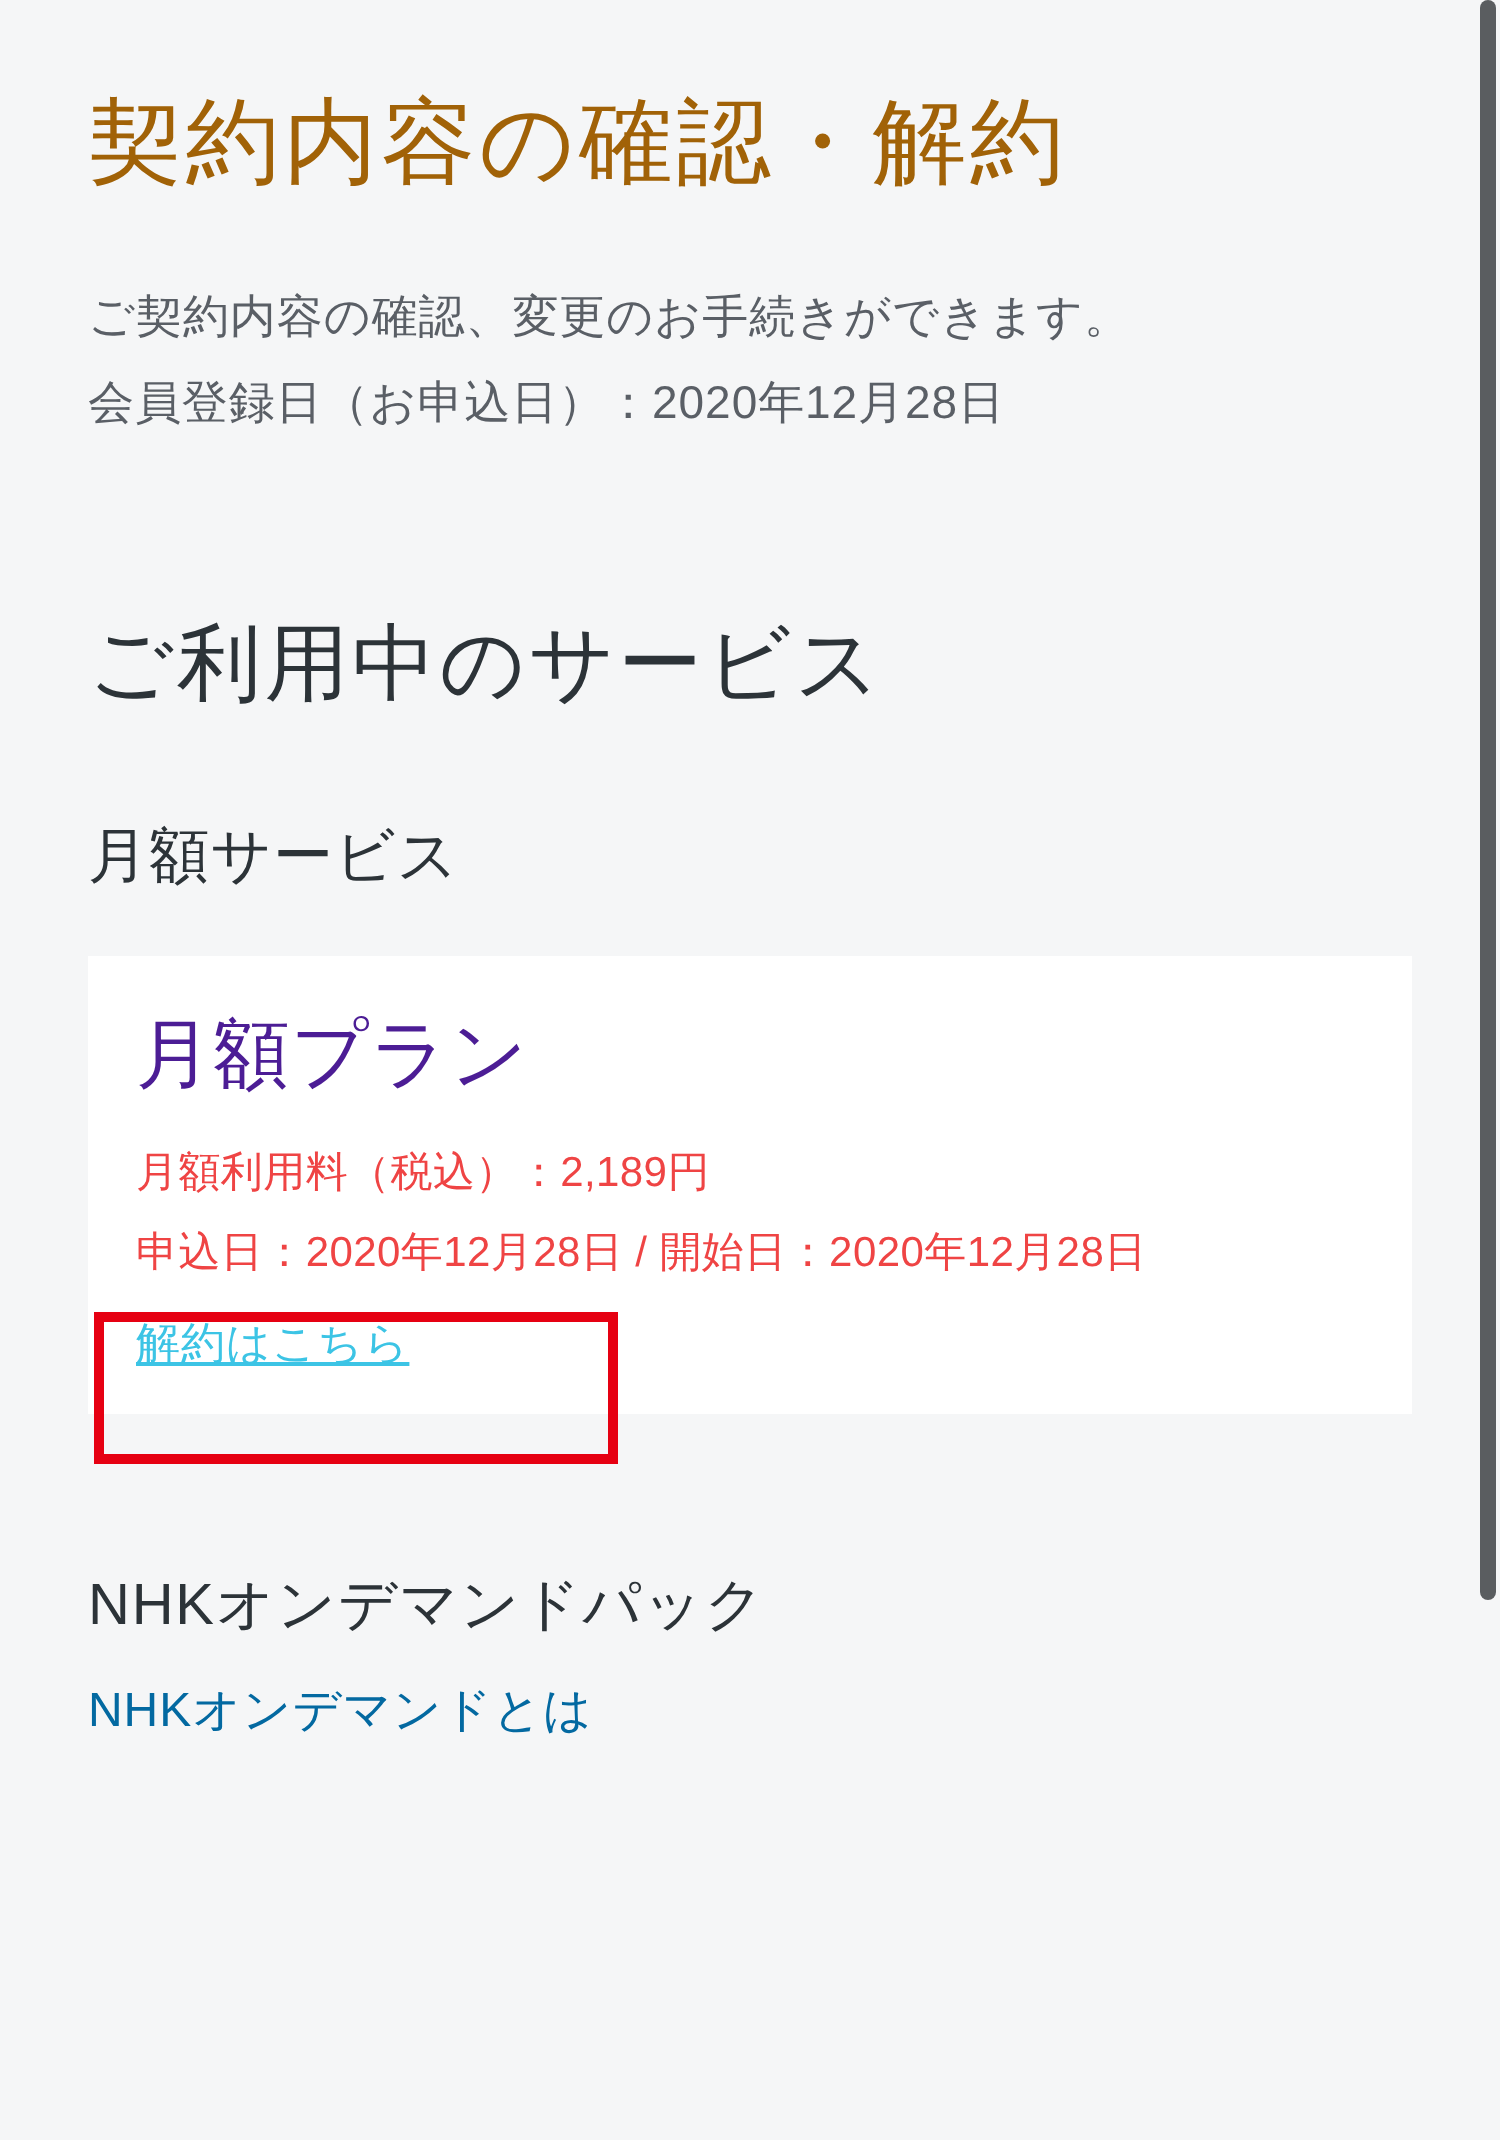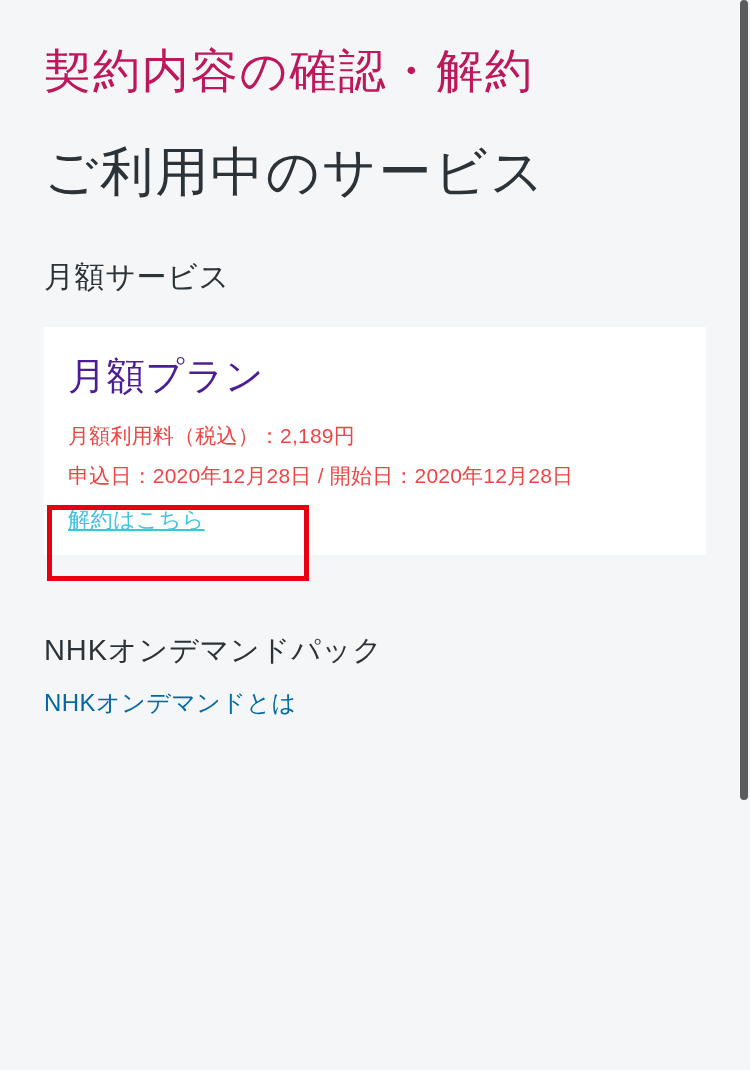--- a/index.html
+++ b/index.html
@@ -20,33 +20,33 @@
       background: #5a5d60;
       border-radius: 4px;
     }
     .container {
       padding: 40px 44px 0 44px;
     }
     .page-title {
       font-size: 47px;
       font-weight: 400;
       letter-spacing: 0.04em;
-      color: #be185d;
+      color: #a16207;
       margin-bottom: 36px;
       line-height: 1.3;
     }
     .intro-text {
       font-size: 23px;
       color: #5a5f66;
       line-height: 1.85;
       margin-bottom: 82px;
       letter-spacing: 0.02em;
     }
     .section-title {
-      font-size: 53px;
+      font-size: 42px;
       font-weight: 400;
       letter-spacing: 0.04em;
       color: #2c3338;
       margin-bottom: 48px;
     }
     .subsection-title {
       font-size: 30px;
       font-weight: 400;
       color: #2c3338;
       margin-bottom: 29px;
@@ -121,20 +121,24 @@
     .card-wrap { position: relative; }
   </style>
 </head>
 <body>
 
 <div class="scrollbar"></div>
 
 <div class="container">
   <h1 class="page-title">契約内容の確認・解約</h1>
 
+  <div class="intro-text">
+    <div>ご契約内容の確認、変更のお手続きができます。</div>
+    <div>会員登録日（お申込日）：2020年12月28日</div>
+  </div>
 
   <h2 class="section-title">ご利用中のサービス</h2>
 
   <h3 class="subsection-title">月額サービス</h3>
 
   <div class="card-wrap">
     <div class="card">
       <div class="plan-name">月額プラン</div>
       <div class="plan-detail">月額利用料（税込）：2,189円</div>
       <div class="plan-detail">申込日：2020年12月28日 / 開始日：2020年12月28日</div>

